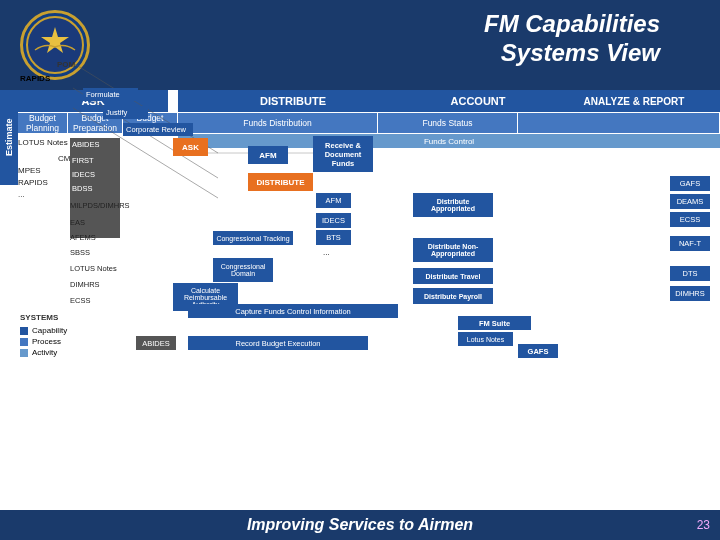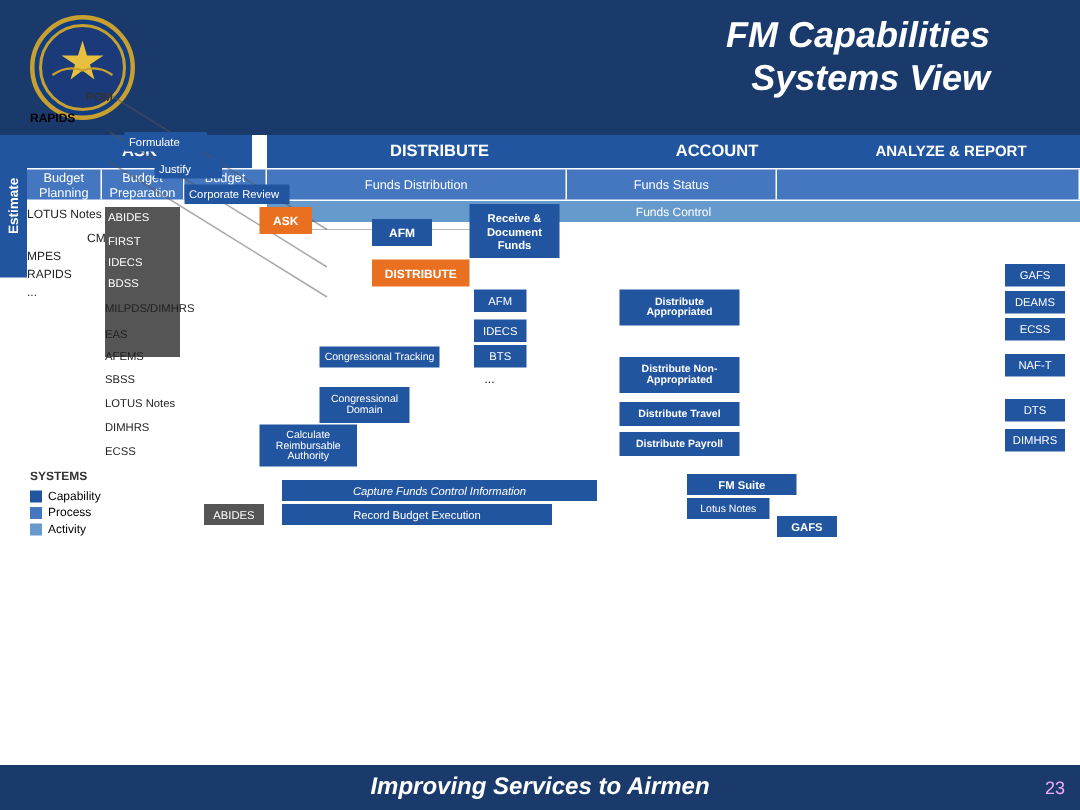--- a/index.html
+++ b/index.html
@@ -410,21 +410,21 @@
   <div class="blue-box-sm" style="right:10px;top:228px;width:40px;height:15px;display:flex;align-items:center;justify-content:center;">DIMHRS</div>
 
   <div style="position:absolute;left:2px;top:255px;font-size:8px;font-weight:bold;color:#333;">SYSTEMS</div>
 
   <div class="blue-box" style="left:440px;top:258px;width:73px;height:14px;display:flex;align-items:center;justify-content:center;font-size:7.5px;">FM Suite</div>
 
   <div class="blue-box-sm" style="left:440px;top:274px;width:55px;height:14px;display:flex;align-items:center;justify-content:center;font-size:7px;">Lotus Notes</div>
 
   <div class="blue-box" style="left:500px;top:286px;width:40px;height:14px;display:flex;align-items:center;justify-content:center;font-size:7.5px;">GAFS</div>
 
-  <div class="blue-box-sm" style="left:170px;top:262px;width:210px;height:14px;display:flex;align-items:center;justify-content:center;font-size:7.5px;font-style:italic;">Capture Funds Control Information</div>
+  <div class="blue-box-sm" style="left:170px;top:246px;width:210px;height:14px;display:flex;align-items:center;justify-content:center;font-size:7.5px;">Capture Funds Control Information</div>
 
   <div class="blue-box-sm" style="left:170px;top:278px;width:180px;height:14px;display:flex;align-items:center;justify-content:center;font-size:7.5px;">Record Budget Execution</div>
 
   <div class="dark-gray-box" style="left:118px;top:278px;width:40px;height:14px;display:flex;align-items:center;justify-content:center;font-size:7.5px;">ABIDES</div>
 
   <div id="legend" style="position:absolute;left:2px;top:268px;">
     <div class="legend-row">
       <div class="legend-box" style="background:#2255a0;"></div>
       <span>Capability</span>
     </div>

